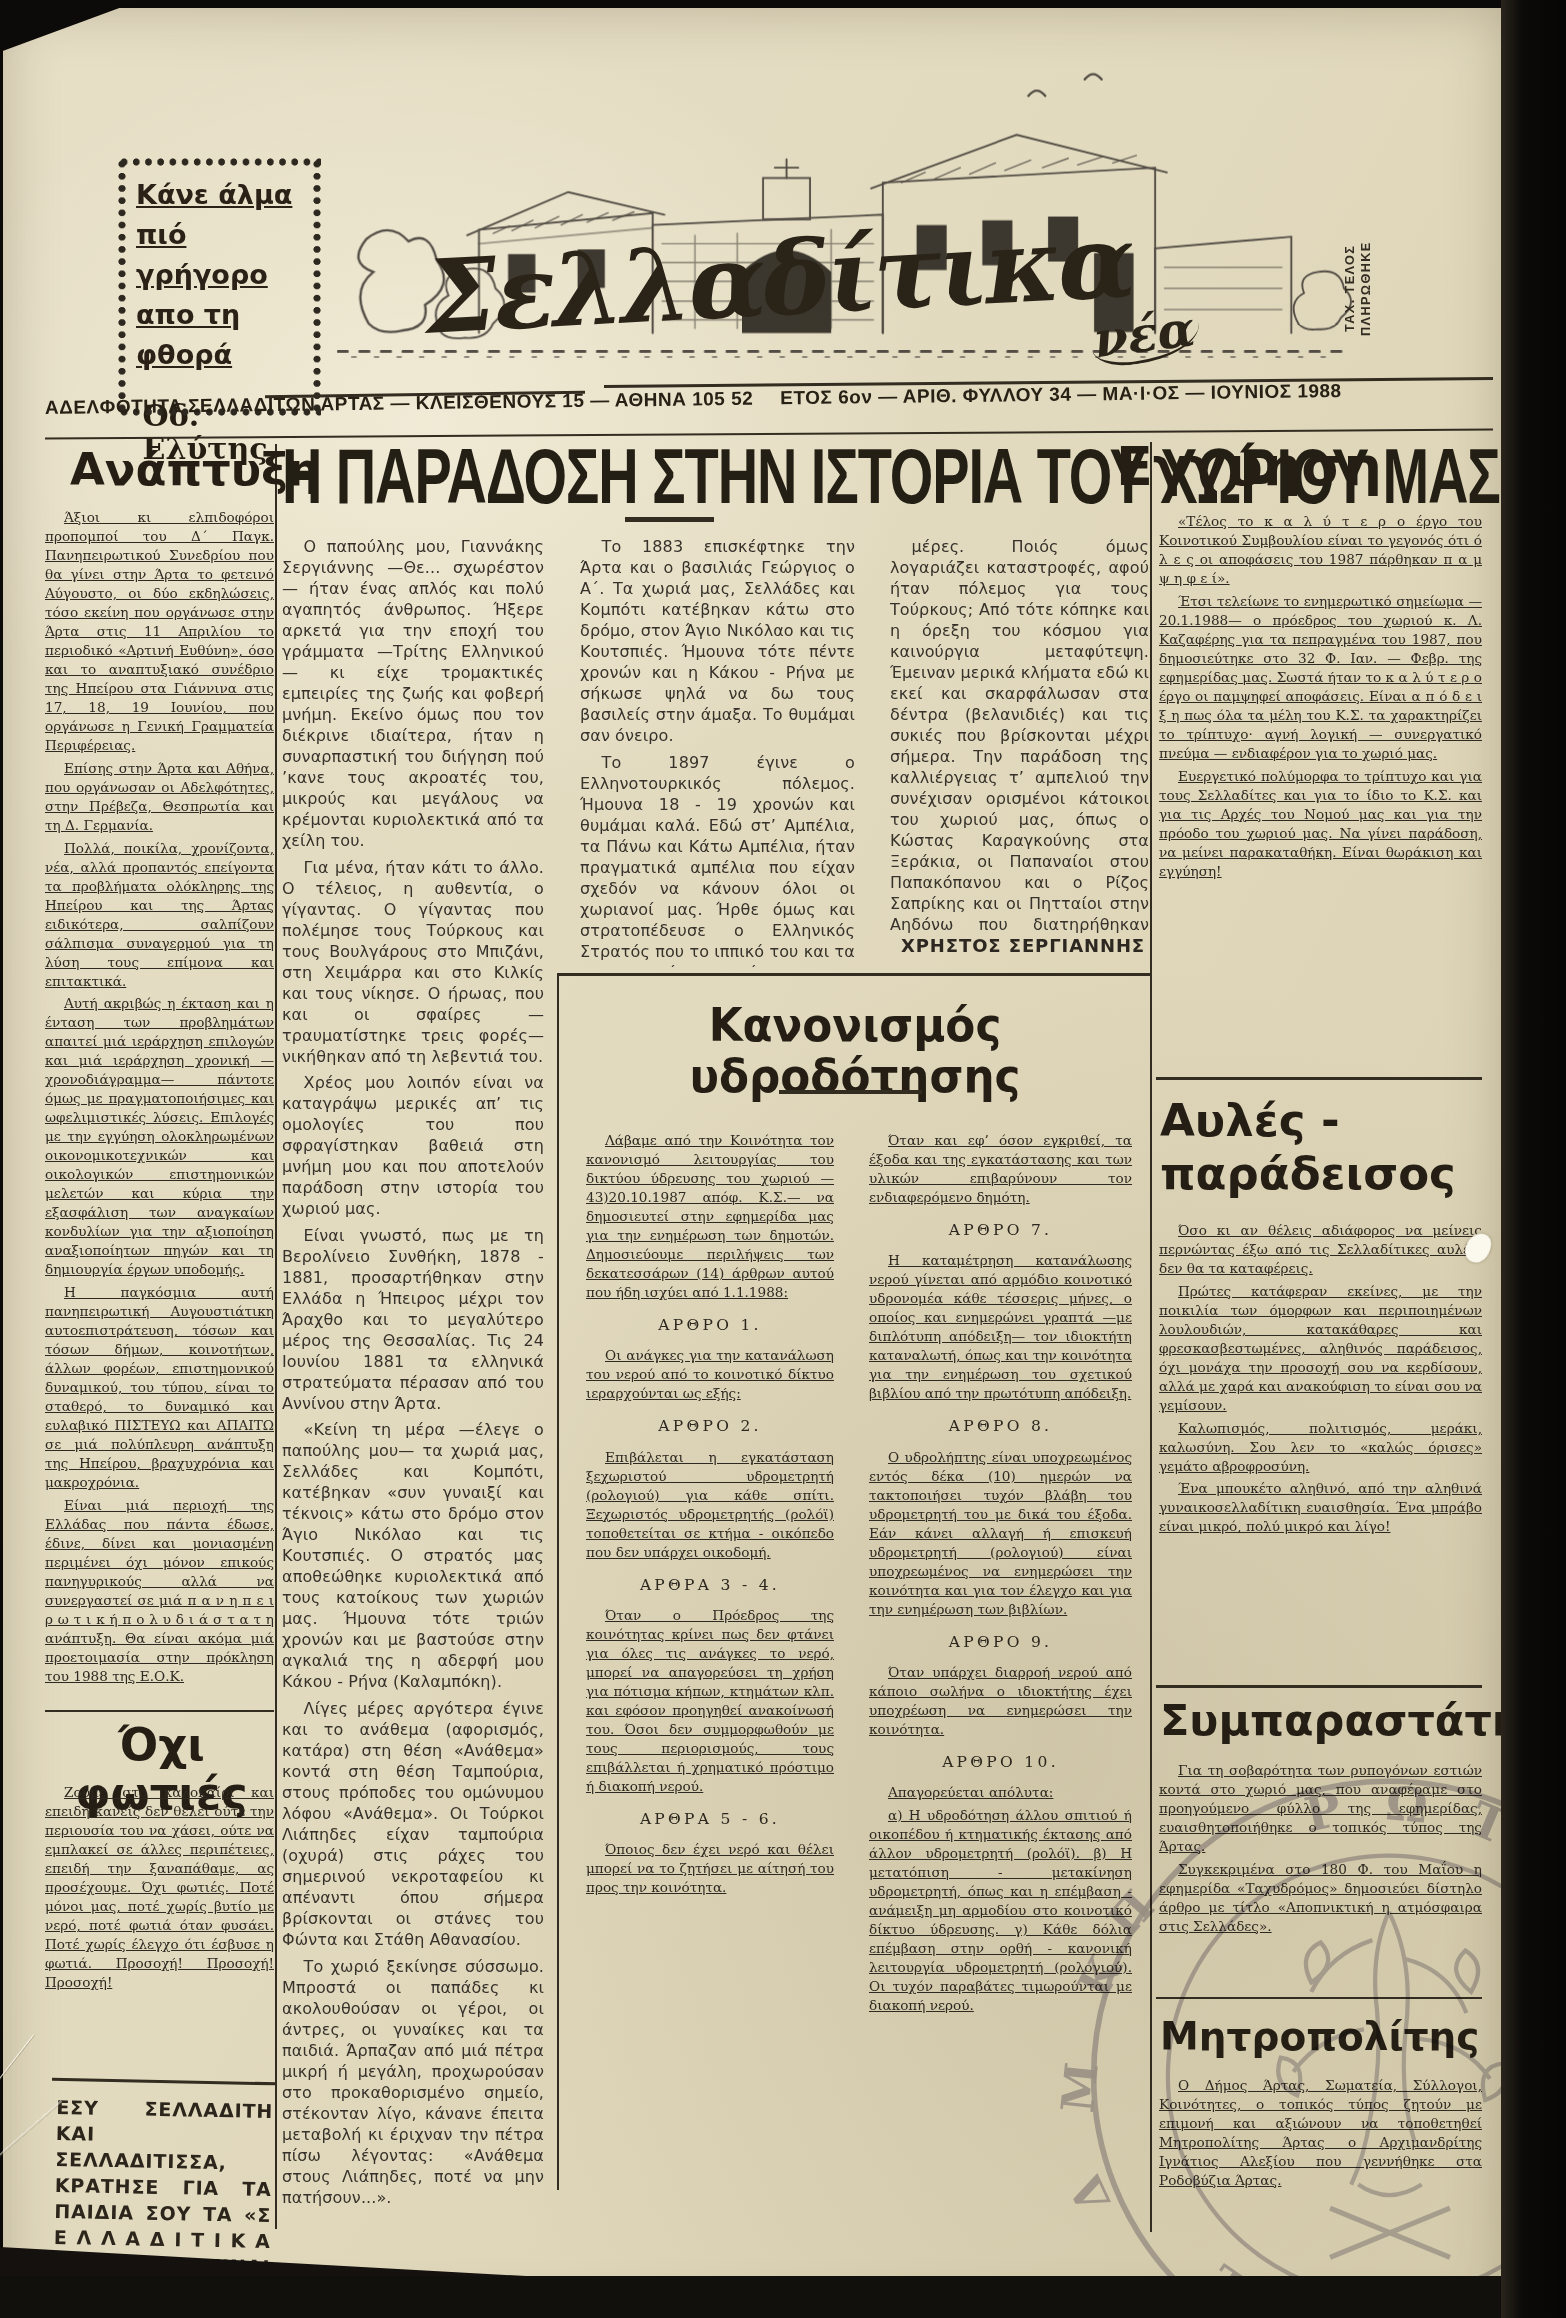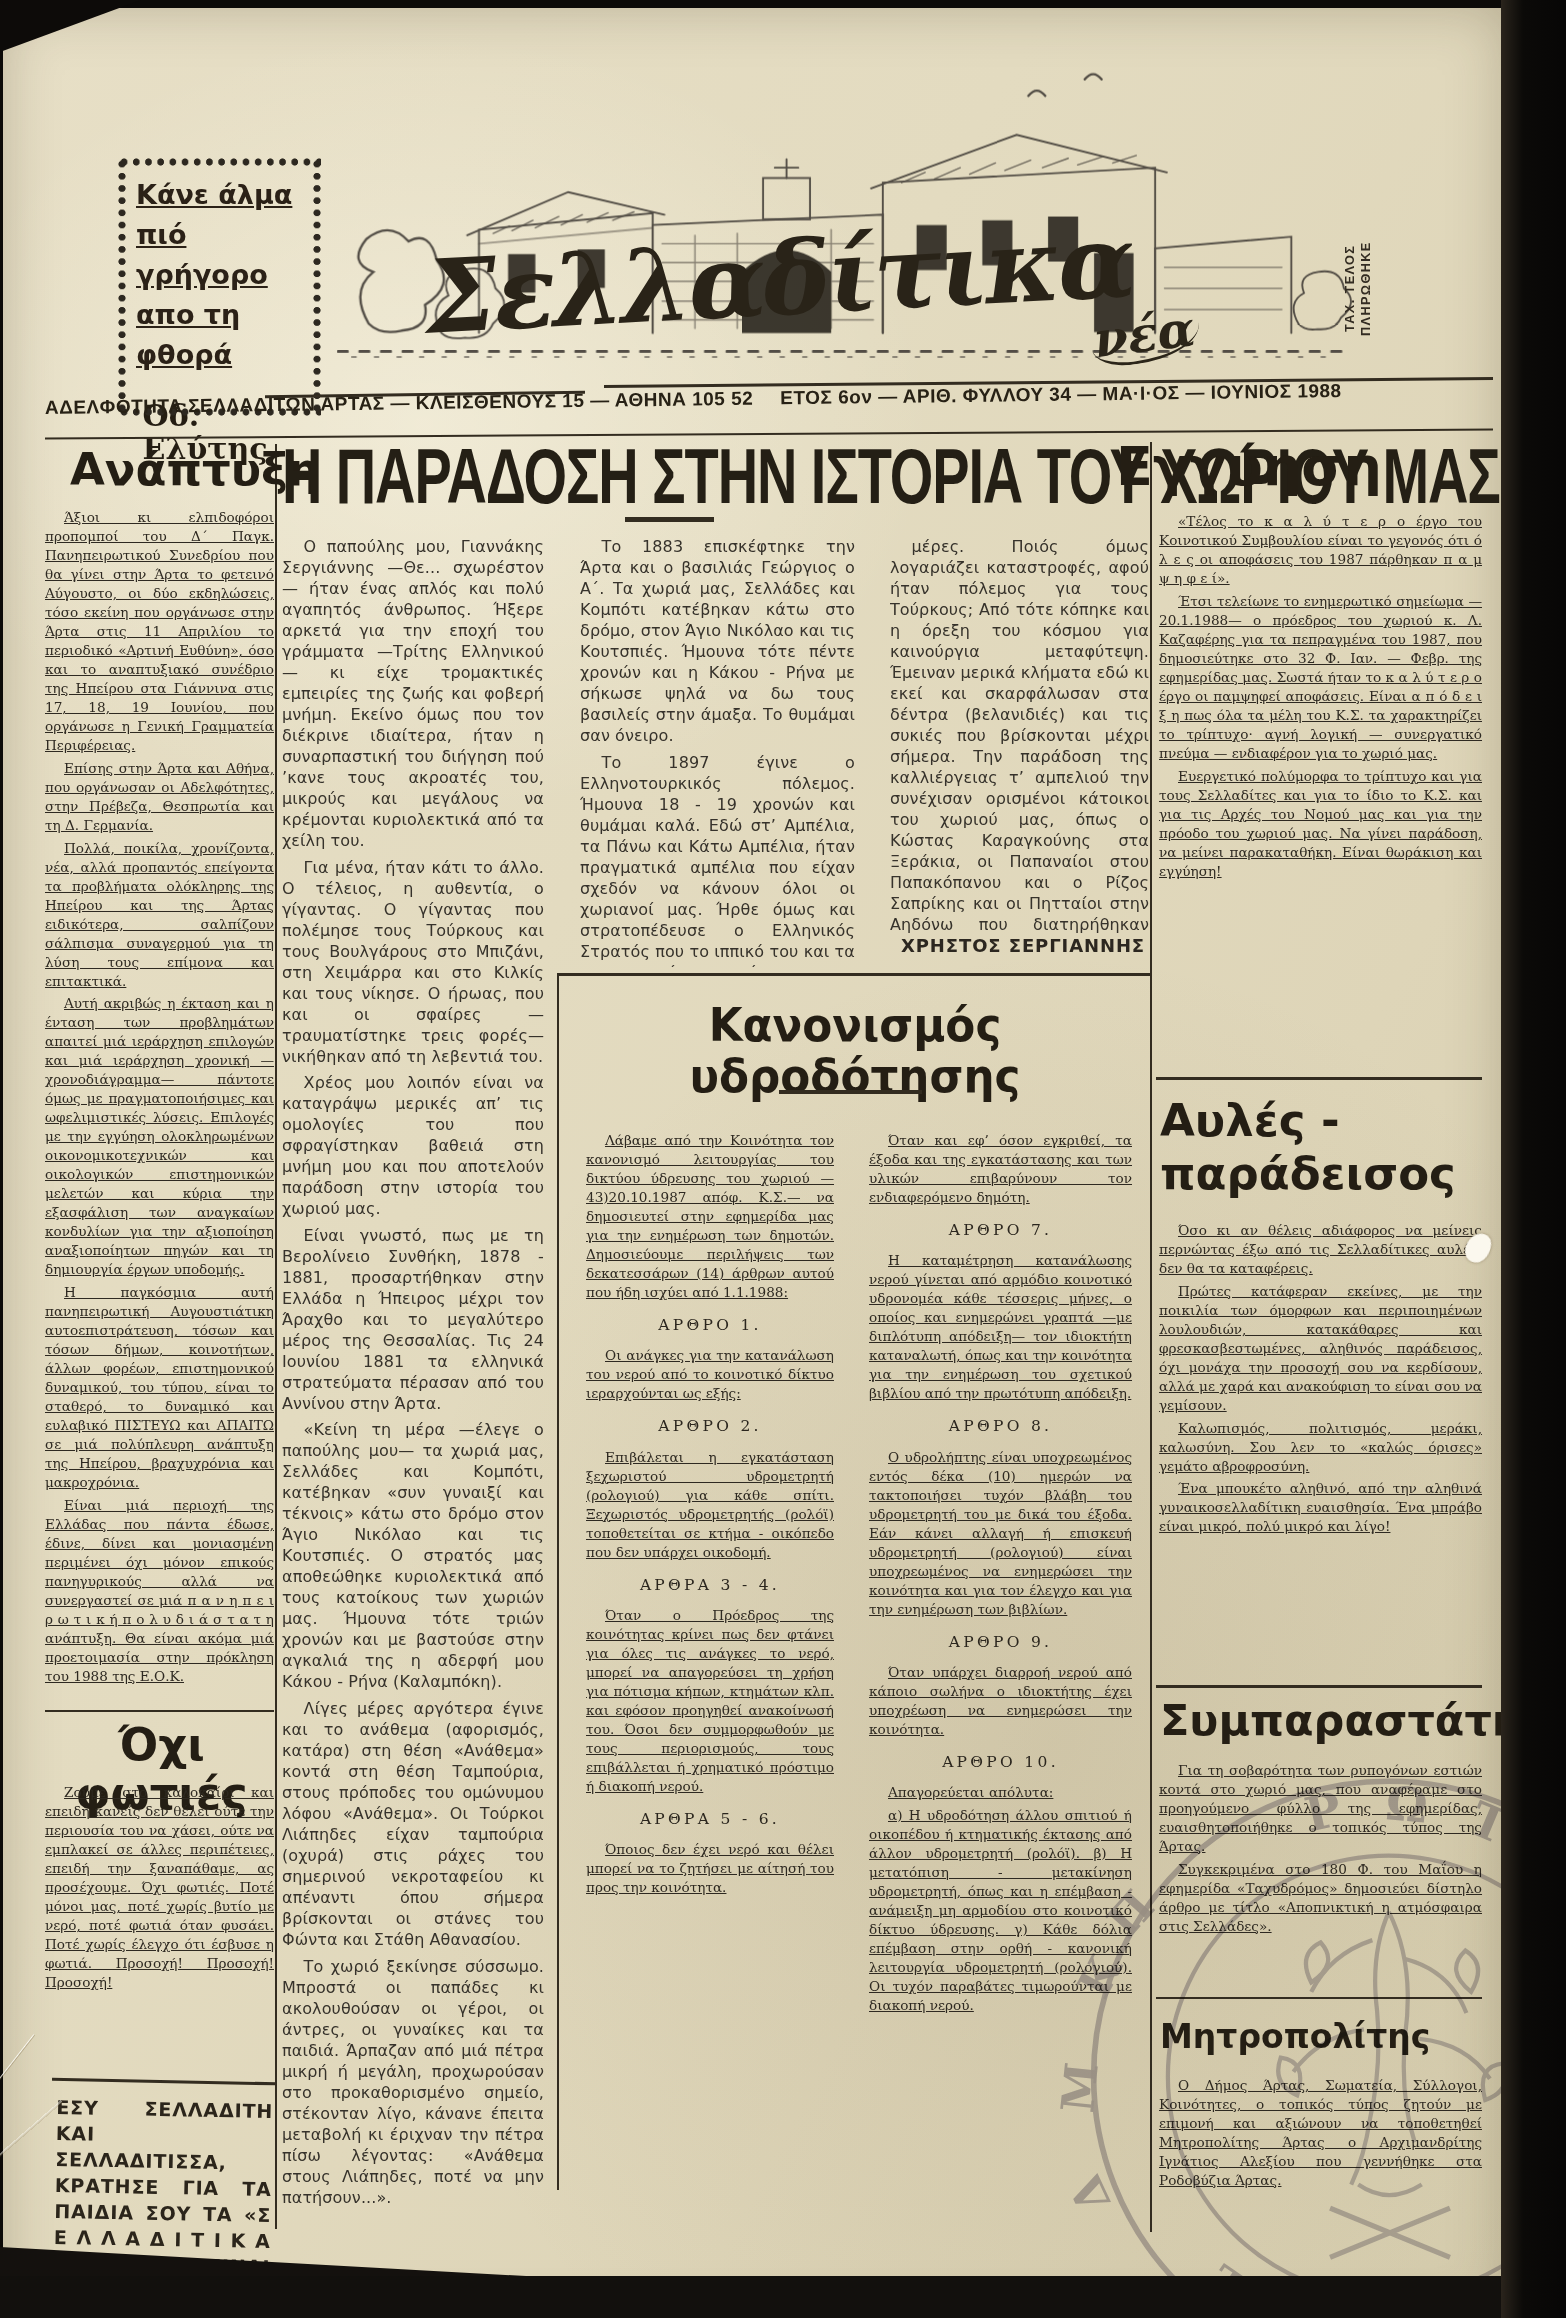--- a/index.html
+++ b/index.html
@@ -223,21 +223,21 @@
     </div>
 
   <span class="rule" style="left:1156px;top:1685px;width:326px;height:2.8px;"></span>
   <div class="abs headstyle" style="left:1160px;top:1697px;font-size:43px;line-height:47px;">Συμπαραστάτης</div>
   <div class="colbox" style="left:1159px;top:1761px;width:323px;height:228px;">
       <p class="para">Για τη σοβαρότητα των ρυπογόνων εστιών κοντά στο χωριό μας, που αναφέραμε στο προηγούμενο φύλλο της εφημερίδας, ευαισθητοποιήθηκε ο τοπικός τύπος της Άρτας.</p>
       <p class="para">Συγκεκριμένα στο 180 Φ. του Μαΐου η εφημερίδα «Ταχυδρόμος» δημοσιεύει δίστηλο άρθρο με τίτλο «Αποπνικτική η ατμόσφαιρα στις Σελλάδες».</p>
     </div>
 
   <span class="rule" style="left:1156px;top:1997px;width:326px;height:2.3px;"></span>
-  <div class="abs headstyle" style="left:1160px;top:2013px;font-size:33px;line-height:47px;">Μητροπολίτης</div>
+  <div class="abs headstyle" style="left:1160px;top:2013px;font-size:39px;line-height:47px;">Μητροπολίτης</div>
   <div class="colbox" style="left:1159px;top:2076px;width:323px;height:197px;">
       <p class="para">Ο Δήμος Άρτας, Σωματεία, Σύλλογοι, Κοινότητες, ο τοπικός τύπος ζητούν με επιμονή και αξιώνουν να τοποθετηθεί Μητροπολίτης Άρτας ο Αρχιμανδρίτης Ιγνάτιος Αλεξίου που γεννήθηκε στα Ροδοβύζια Άρτας.</p>
     </div>
 
   <svg class="abs" id="stamp" style="left:1048px;top:1738px;" width="519" height="581" viewBox="0 0 1104 1236">
     <defs>
       <path id="arcTop" d="M 190 720 A 545 545 0 0 1 1280 720" transform="translate(-10,0)"></path>
       <path id="arcBot" d="M 120 700 A 615 615 0 0 0 1350 700" transform="translate(-10,0)"></path>
     </defs>
     <g fill="none" stroke="#8d89a0" opacity=".85">

